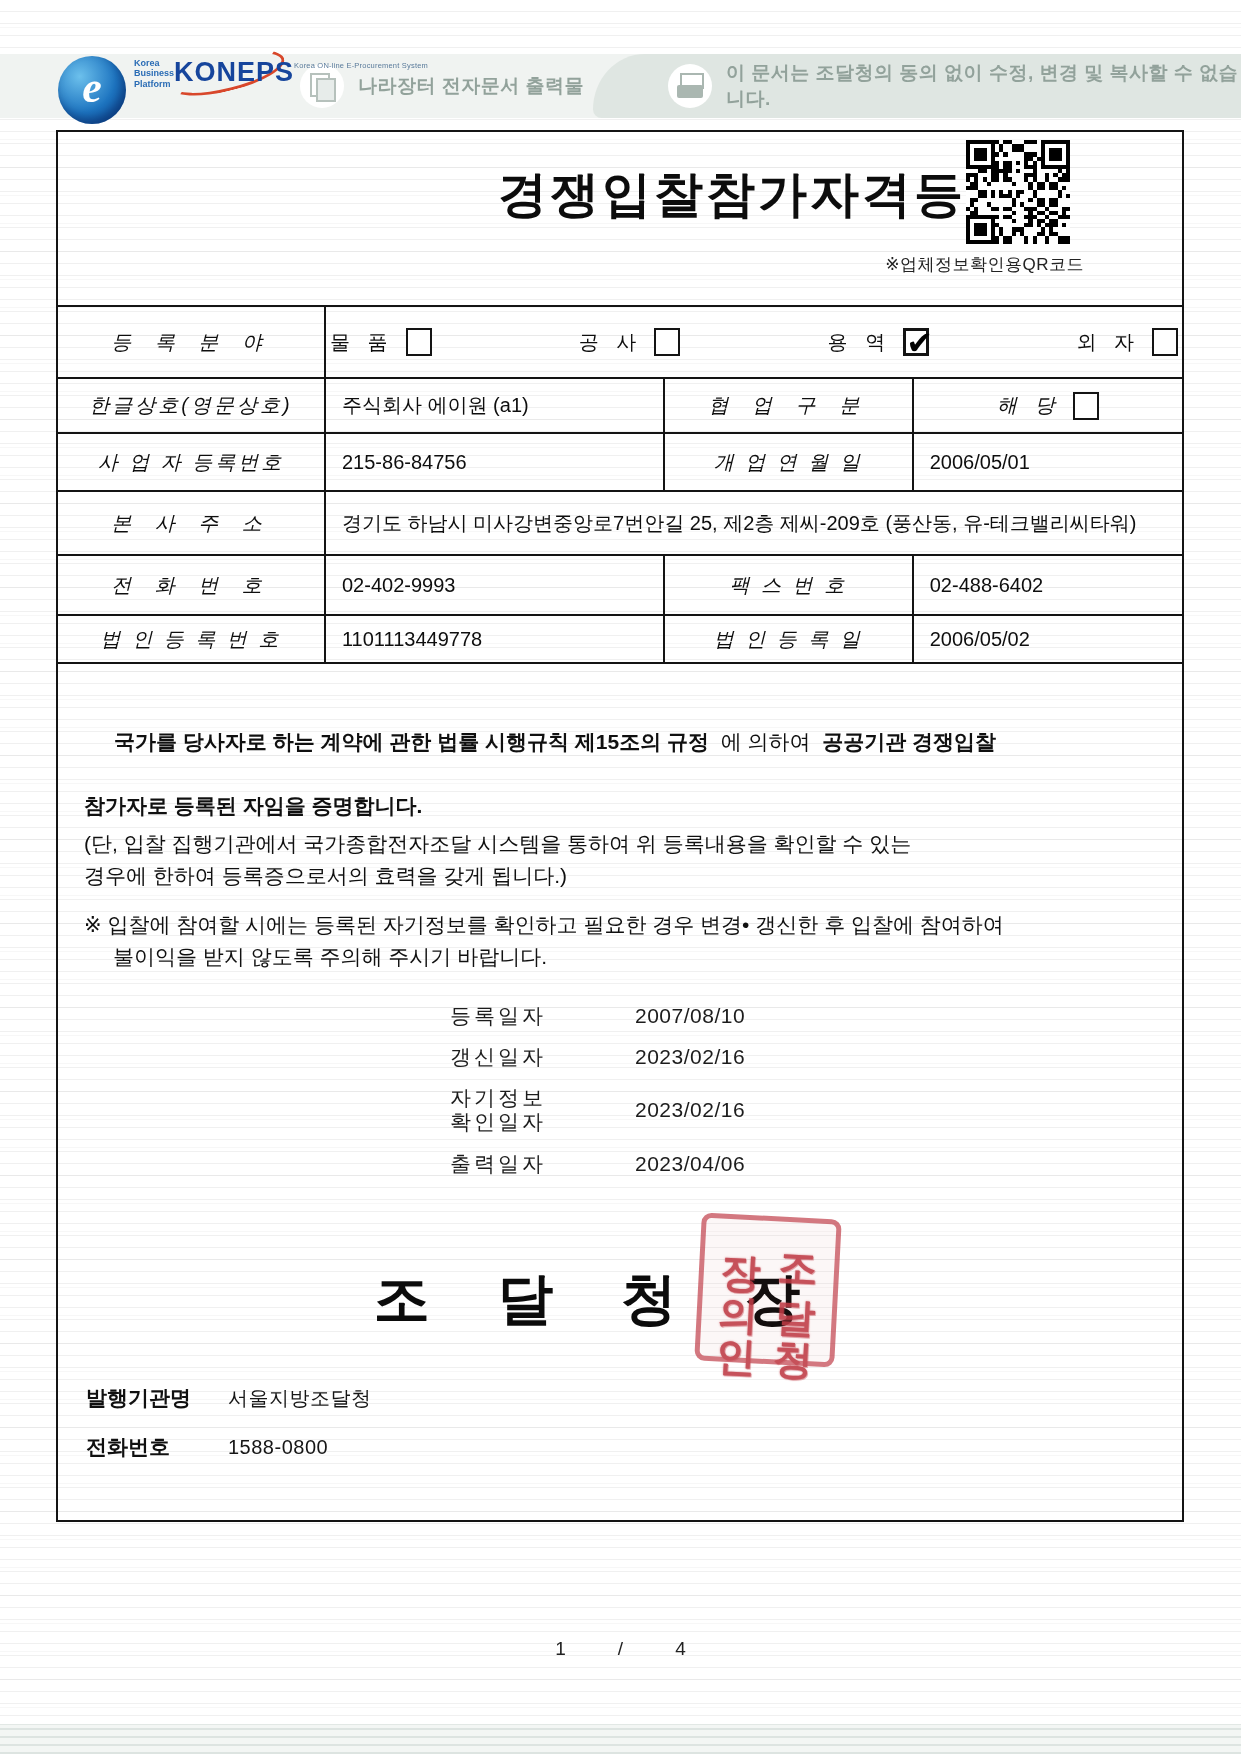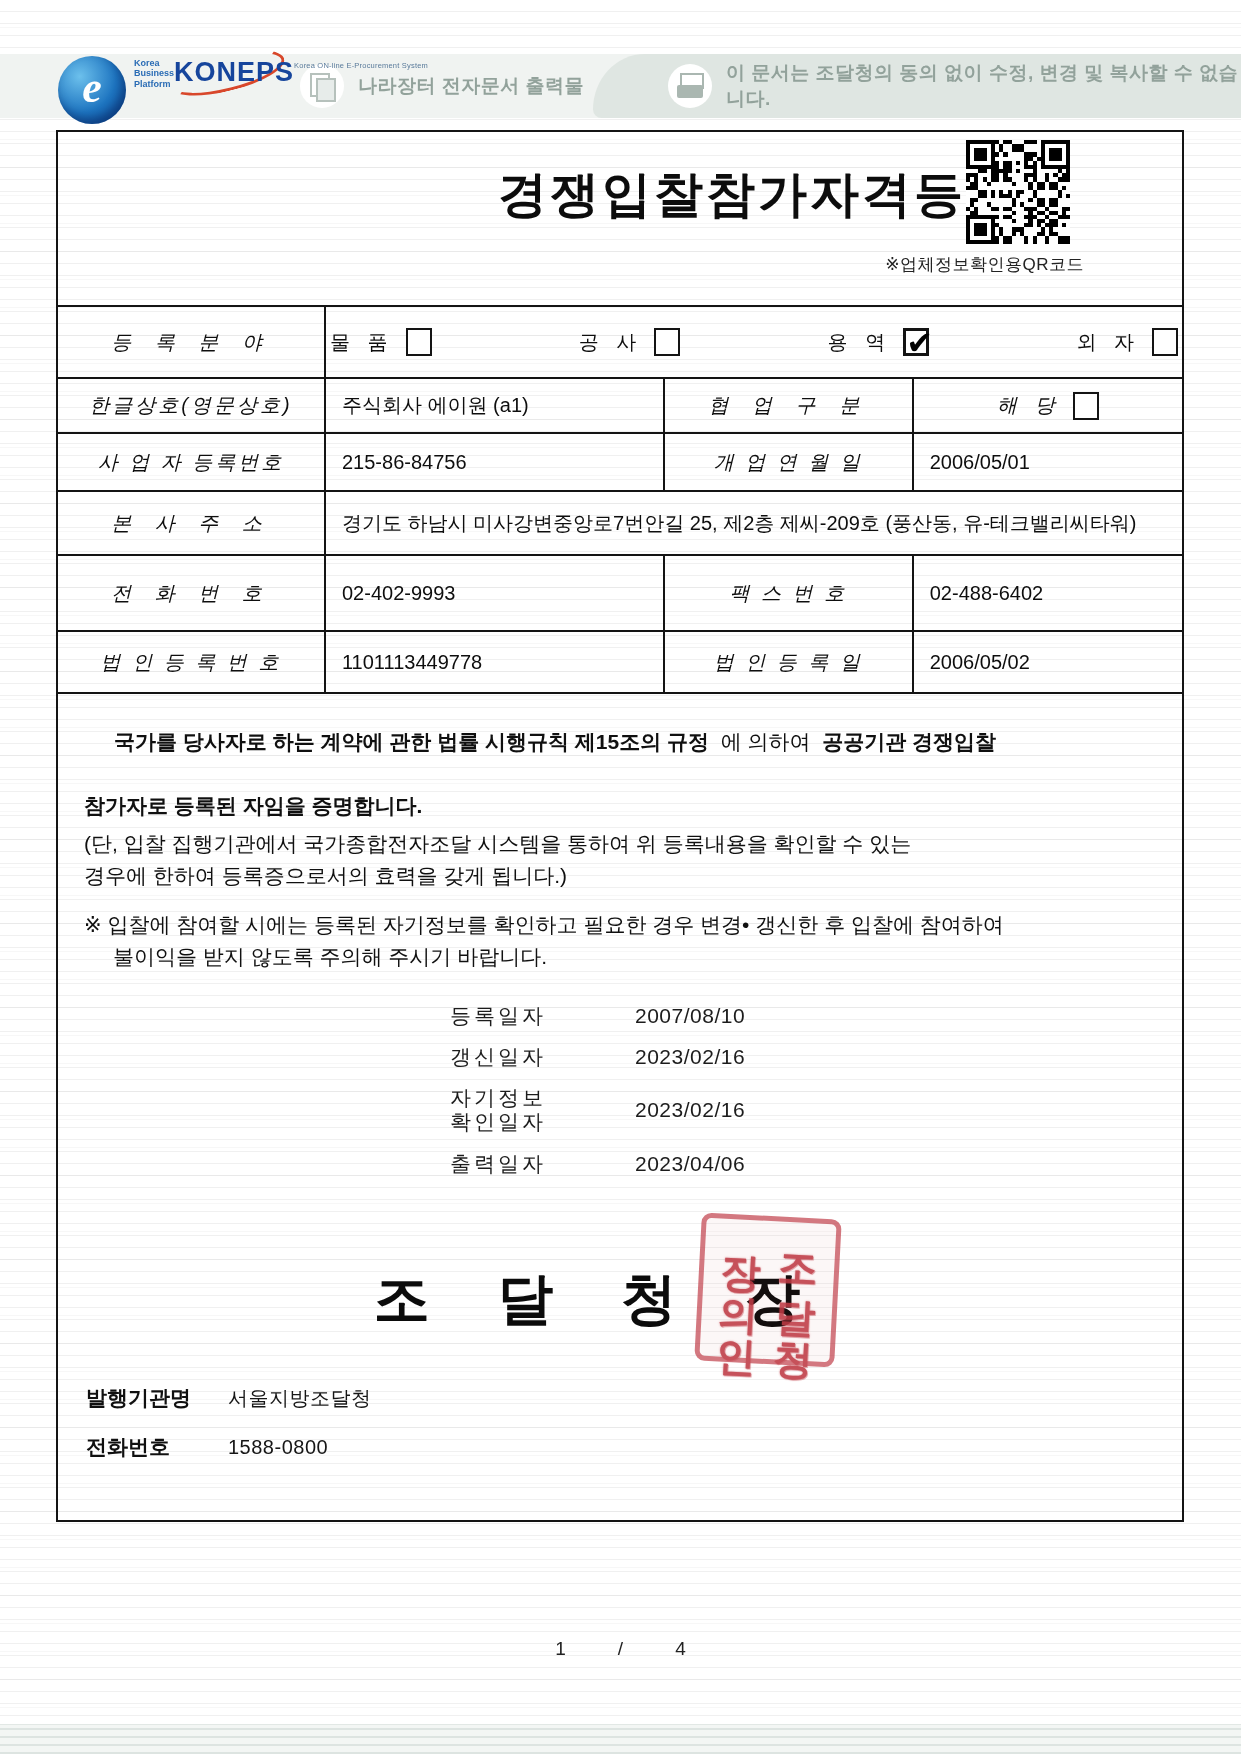--- a/index.html
+++ b/index.html
@@ -537,27 +537,27 @@
       <tr style="height:58px;">
         <td class="lbl">사 업 자 등록번호</td>
         <td class="val">215-86-84756</td>
         <td class="lbl">개 업 연 월 일</td>
         <td class="val">2006/05/01</td>
       </tr>
       <tr style="height:64px;">
         <td class="lbl sp">본 사 주 소</td>
         <td colspan="3" class="val">경기도 하남시 미사강변중앙로7번안길 25, 제2층 제씨-209호 (풍산동, 유-테크밸리씨타워)</td>
       </tr>
-      <tr style="height:76px;">
+      <tr style="height:60px;">
         <td class="lbl sp">전 화 번 호</td>
         <td class="val">02-402-9993</td>
         <td class="lbl">팩 스 번 호</td>
         <td class="val">02-488-6402</td>
       </tr>
-      <tr style="height:62px;">
+      <tr style="height:48px;">
         <td class="lbl">법 인 등 록 번 호</td>
         <td class="val">1101113449778</td>
         <td class="lbl">법 인 등 록 일</td>
         <td class="val">2006/05/02</td>
       </tr>
     </tbody>
       </table>
 
     <div class="bodytext">
       <p class="p1"><span class="b">국가를 당사자로 하는 계약에 관한 법률 시행규칙 제15조의 규정</span><span>  에 의하여  </span><span class="b">공공기관 경쟁입찰</span></p>

